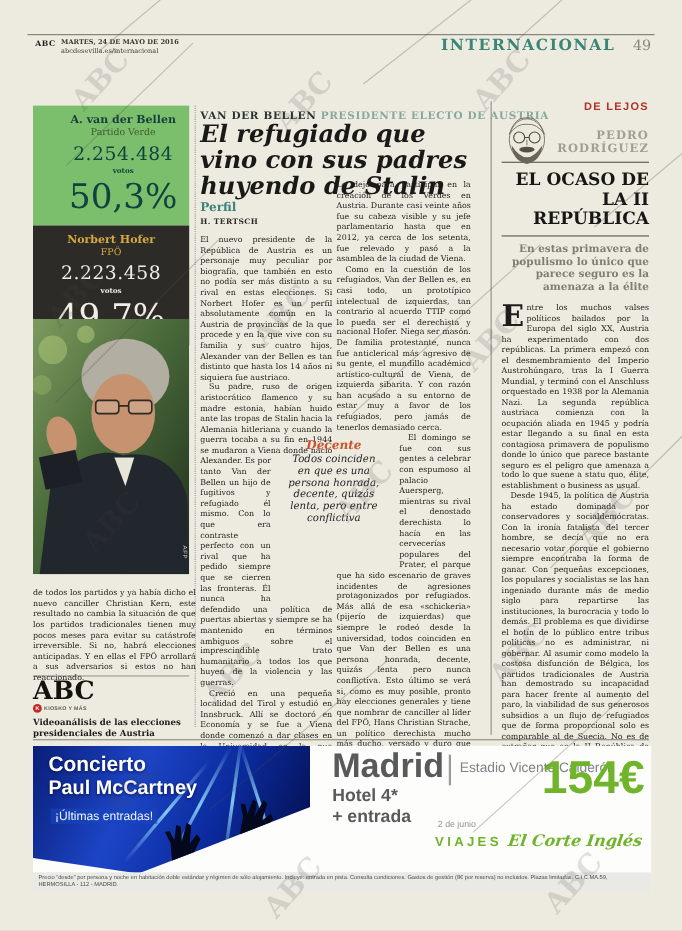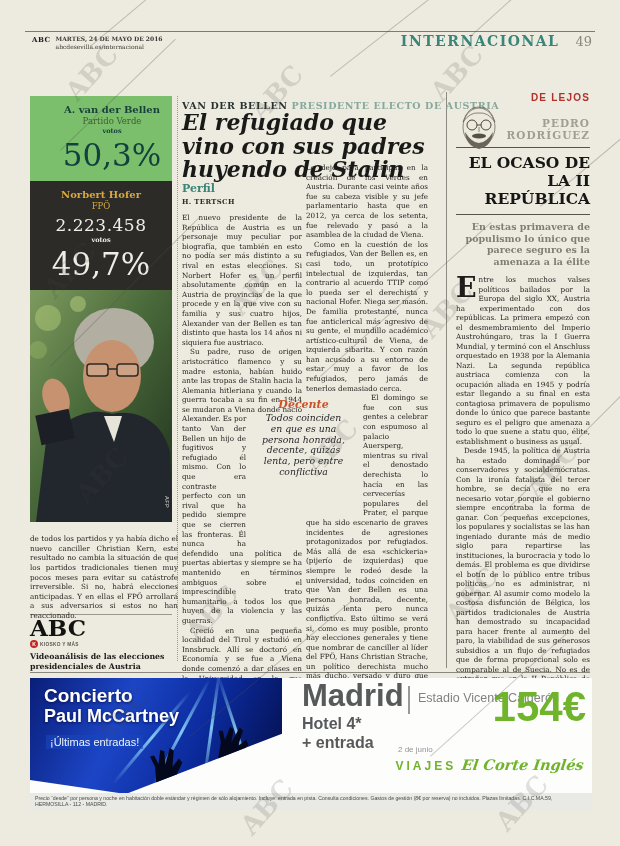--- a/index.html
+++ b/index.html
@@ -128,20 +128,21 @@
   </div>
   <div class="hdr-right">
     <span class="hdr-section">INTERNACIONAL</span>
     <span class="hdr-page">49</span>
   </div>
 
   <div class="res">
     <div class="cand win">
       <div class="nm">A. van der Bellen</div>
       <div class="pt">Partido Verde</div>
+      <div class="vt">2.254.484</div>
       <div class="vl">votos</div>
       <div class="pc">50,3%</div>
     </div>
     <div class="cand lose">
       <div class="nm">Norbert Hofer</div>
       <div class="pt">FPÖ</div>
       <div class="vt">2.223.458</div>
       <div class="vl">votos</div>
       <div class="pc">49,7%</div>
     </div>

